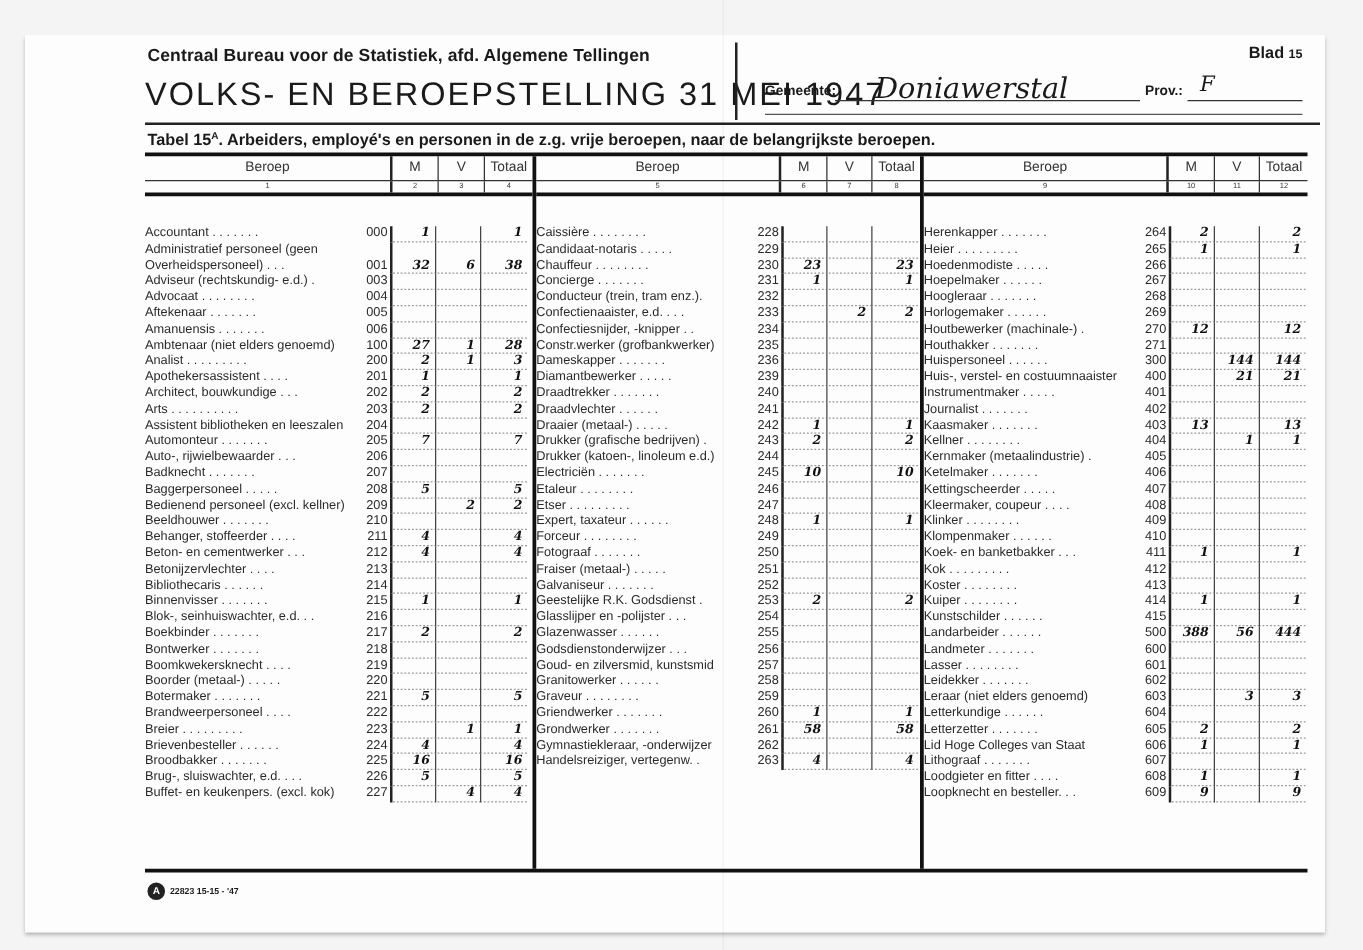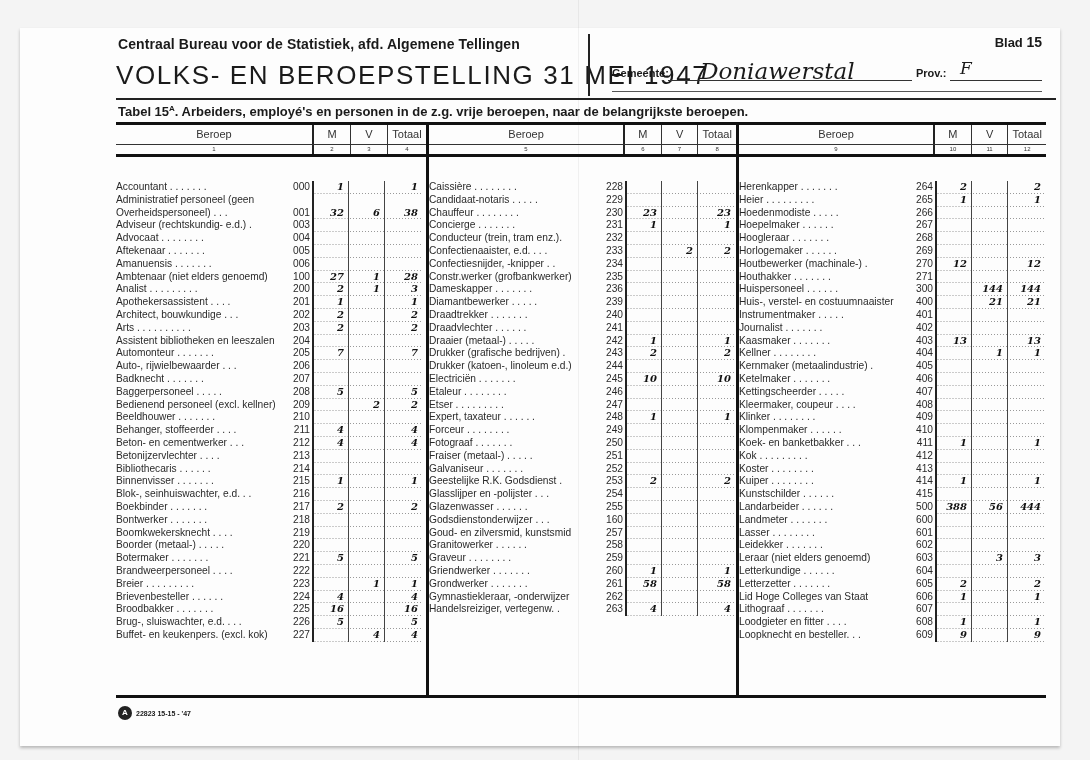--- a/index.html
+++ b/index.html
@@ -13,21 +13,21 @@
   .sheet {
     position:absolute; left:20px; top:28px; width:1040px; height:718px;
     background:#fdfdfd;
     box-shadow:0 2px 3px rgba(0,0,0,0.25);
   }
   .hdr-org { position:absolute; left:118px; top:36px; font-size:14px; font-weight:bold; letter-spacing:0.1px; }
   .hdr-title { position:absolute; left:116px; top:60px; font-size:26px; letter-spacing:1.6px; font-weight:normal; }
   .hdr-vsep { position:absolute; left:588px; top:34px; width:2px; height:62px; background:#222; }
   .hdr-rule { position:absolute; left:116px; top:98px; width:940px; height:2px; background:#222; }
   .blad { position:absolute; right:48px; top:34px; font-size:13px; font-weight:bold; }
-  .blad b { font-size:14px; }
+  .blad b { font-size:10px; }
   .gem-label { position:absolute; left:612px; top:67px; font-size:11px; font-weight:bold; }
   .gem-line { position:absolute; left:668px; top:80px; width:244px; height:1px; background:#333; }
   .gem-val { position:absolute; left:700px; top:58px; font-family:"DejaVu Serif", serif; font-style:italic; font-size:23px; }
   .prov-label { position:absolute; left:916px; top:67px; font-size:11px; font-weight:bold; }
   .prov-line { position:absolute; left:950px; top:80px; width:92px; height:1px; background:#333; }
   .prov-val { position:absolute; left:960px; top:58px; font-family:"DejaVu Serif", serif; font-style:italic; font-size:17px; }
   .gem-line2 { position:absolute; left:612px; top:91px; width:430px; height:1px; background:#555; }
 
   .tabel-title { position:absolute; left:118px; top:104px; font-size:13px; font-weight:bold; }
   .tabel-title sup { font-size:8px; }
@@ -556,21 +556,21 @@
         </div>
         <div class="row">
           <div class="name">Glazenwasser . . . . . .</div>
           <div class="code">255</div>
           <div class="m"></div>
           <div class="v"></div>
           <div class="t"></div>
         </div>
         <div class="row">
           <div class="name">Godsdienstonderwijzer . . .</div>
-          <div class="code">160</div>
+          <div class="code">256</div>
           <div class="m"></div>
           <div class="v"></div>
           <div class="t"></div>
         </div>
         <div class="row">
           <div class="name">Goud- en zilversmid, kunstsmid</div>
           <div class="code">257</div>
           <div class="m"></div>
           <div class="v"></div>
           <div class="t"></div>

